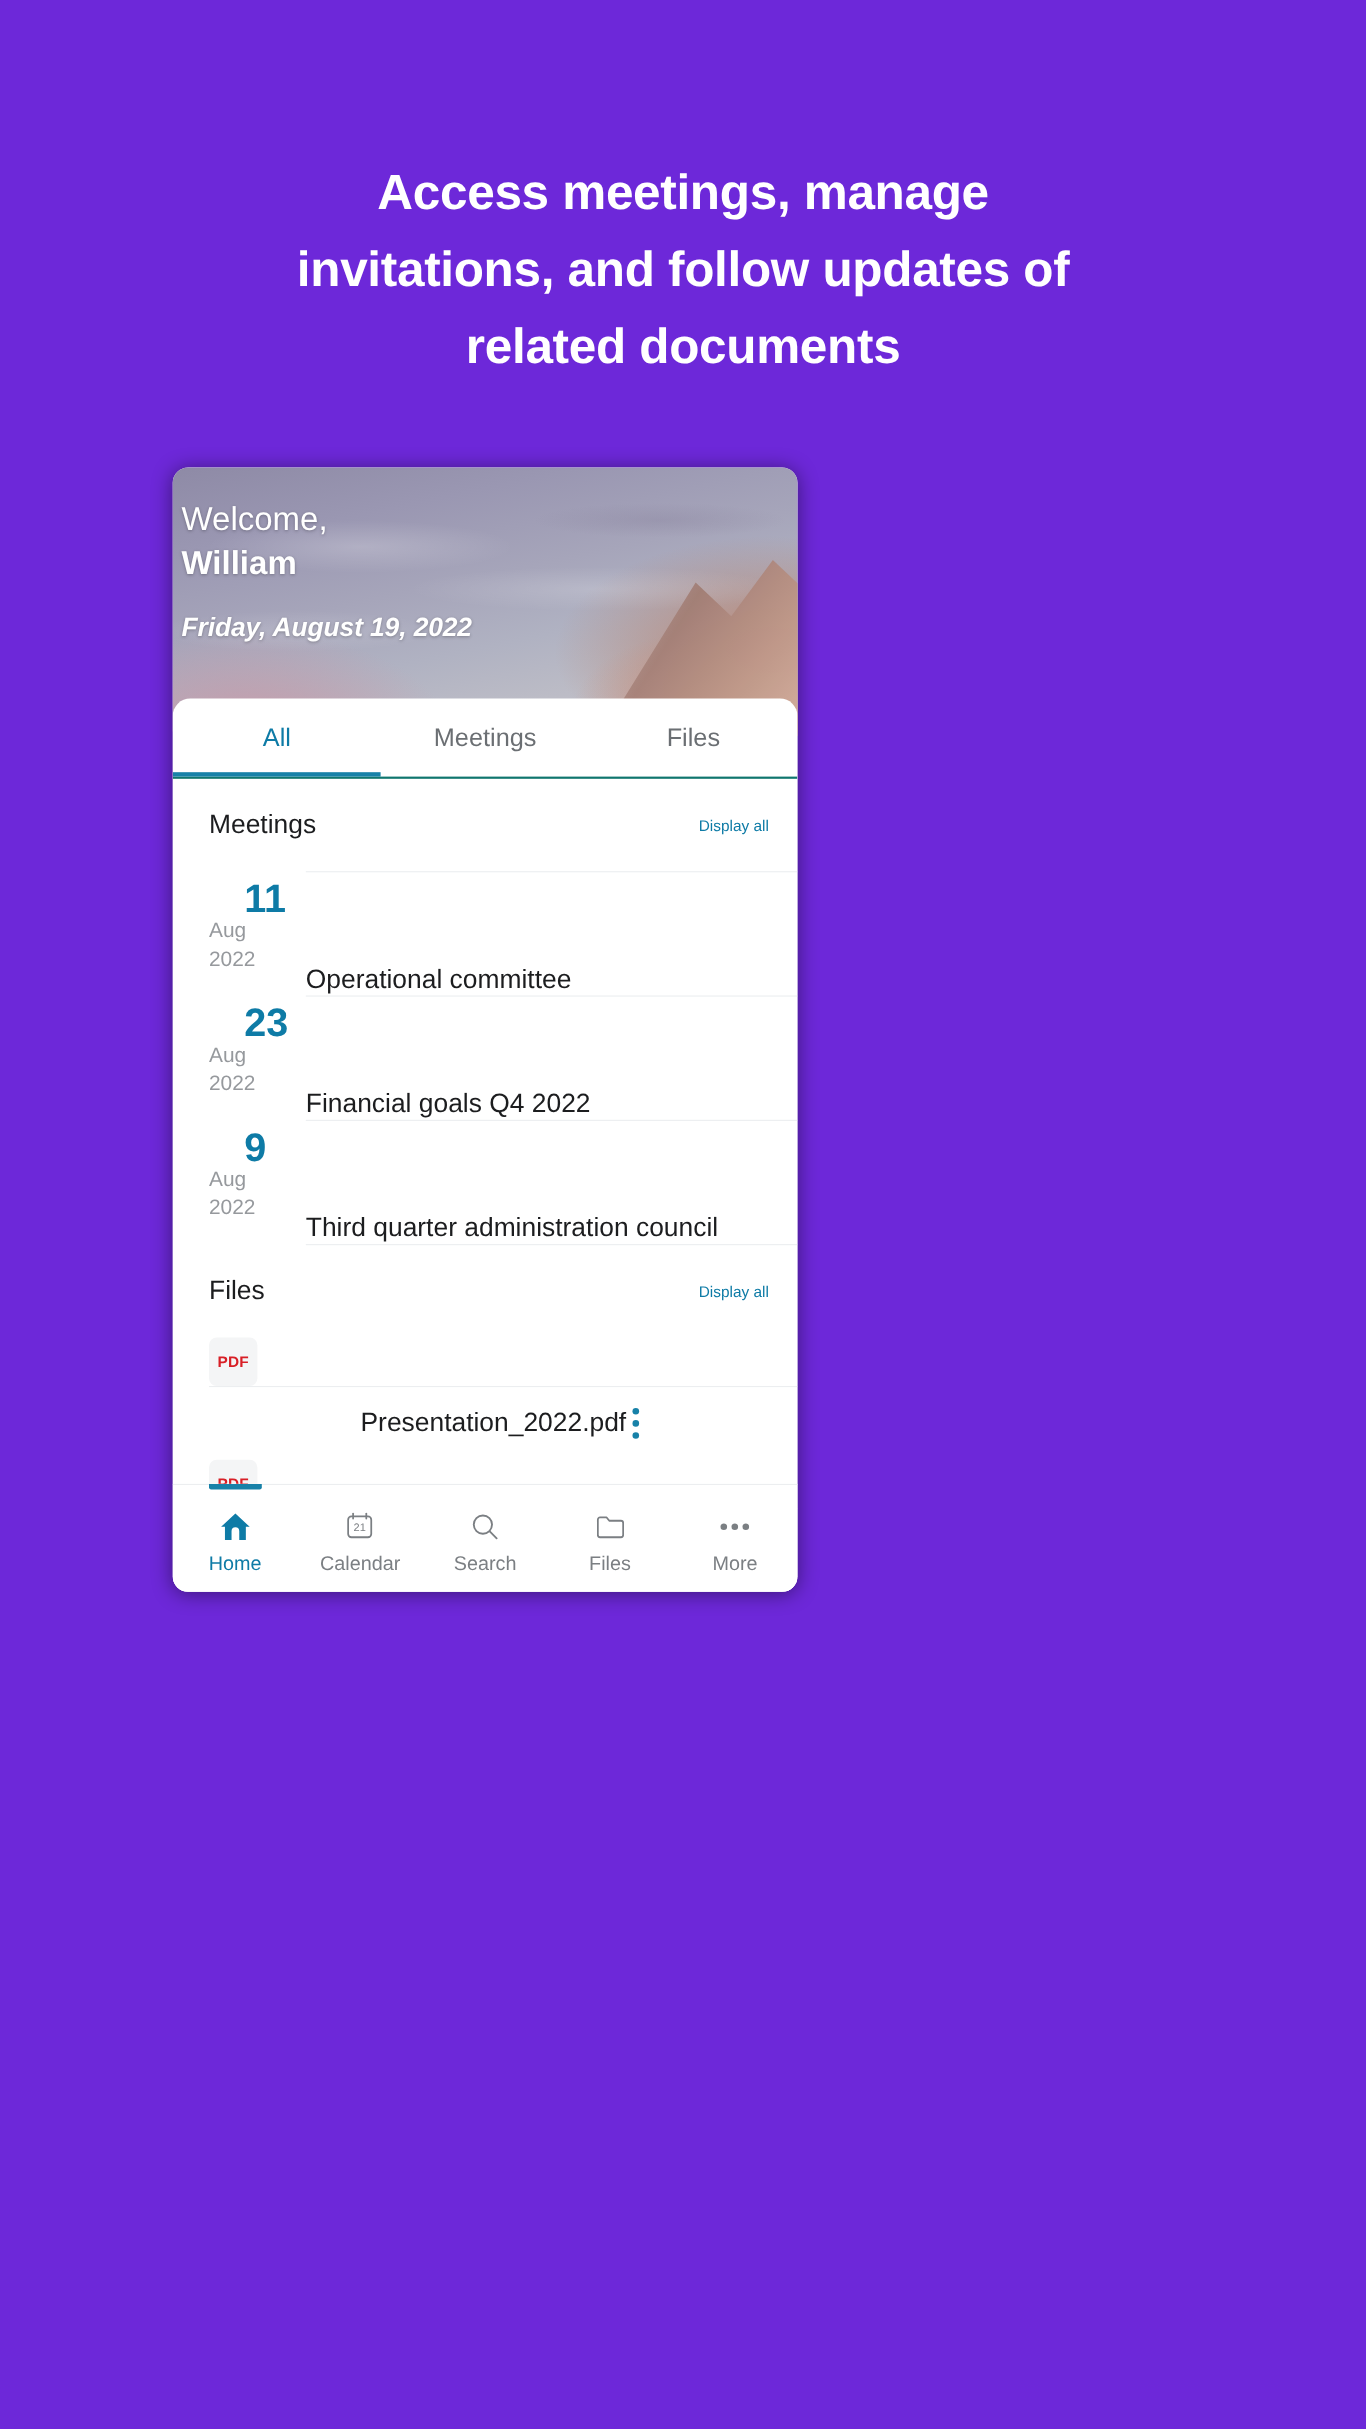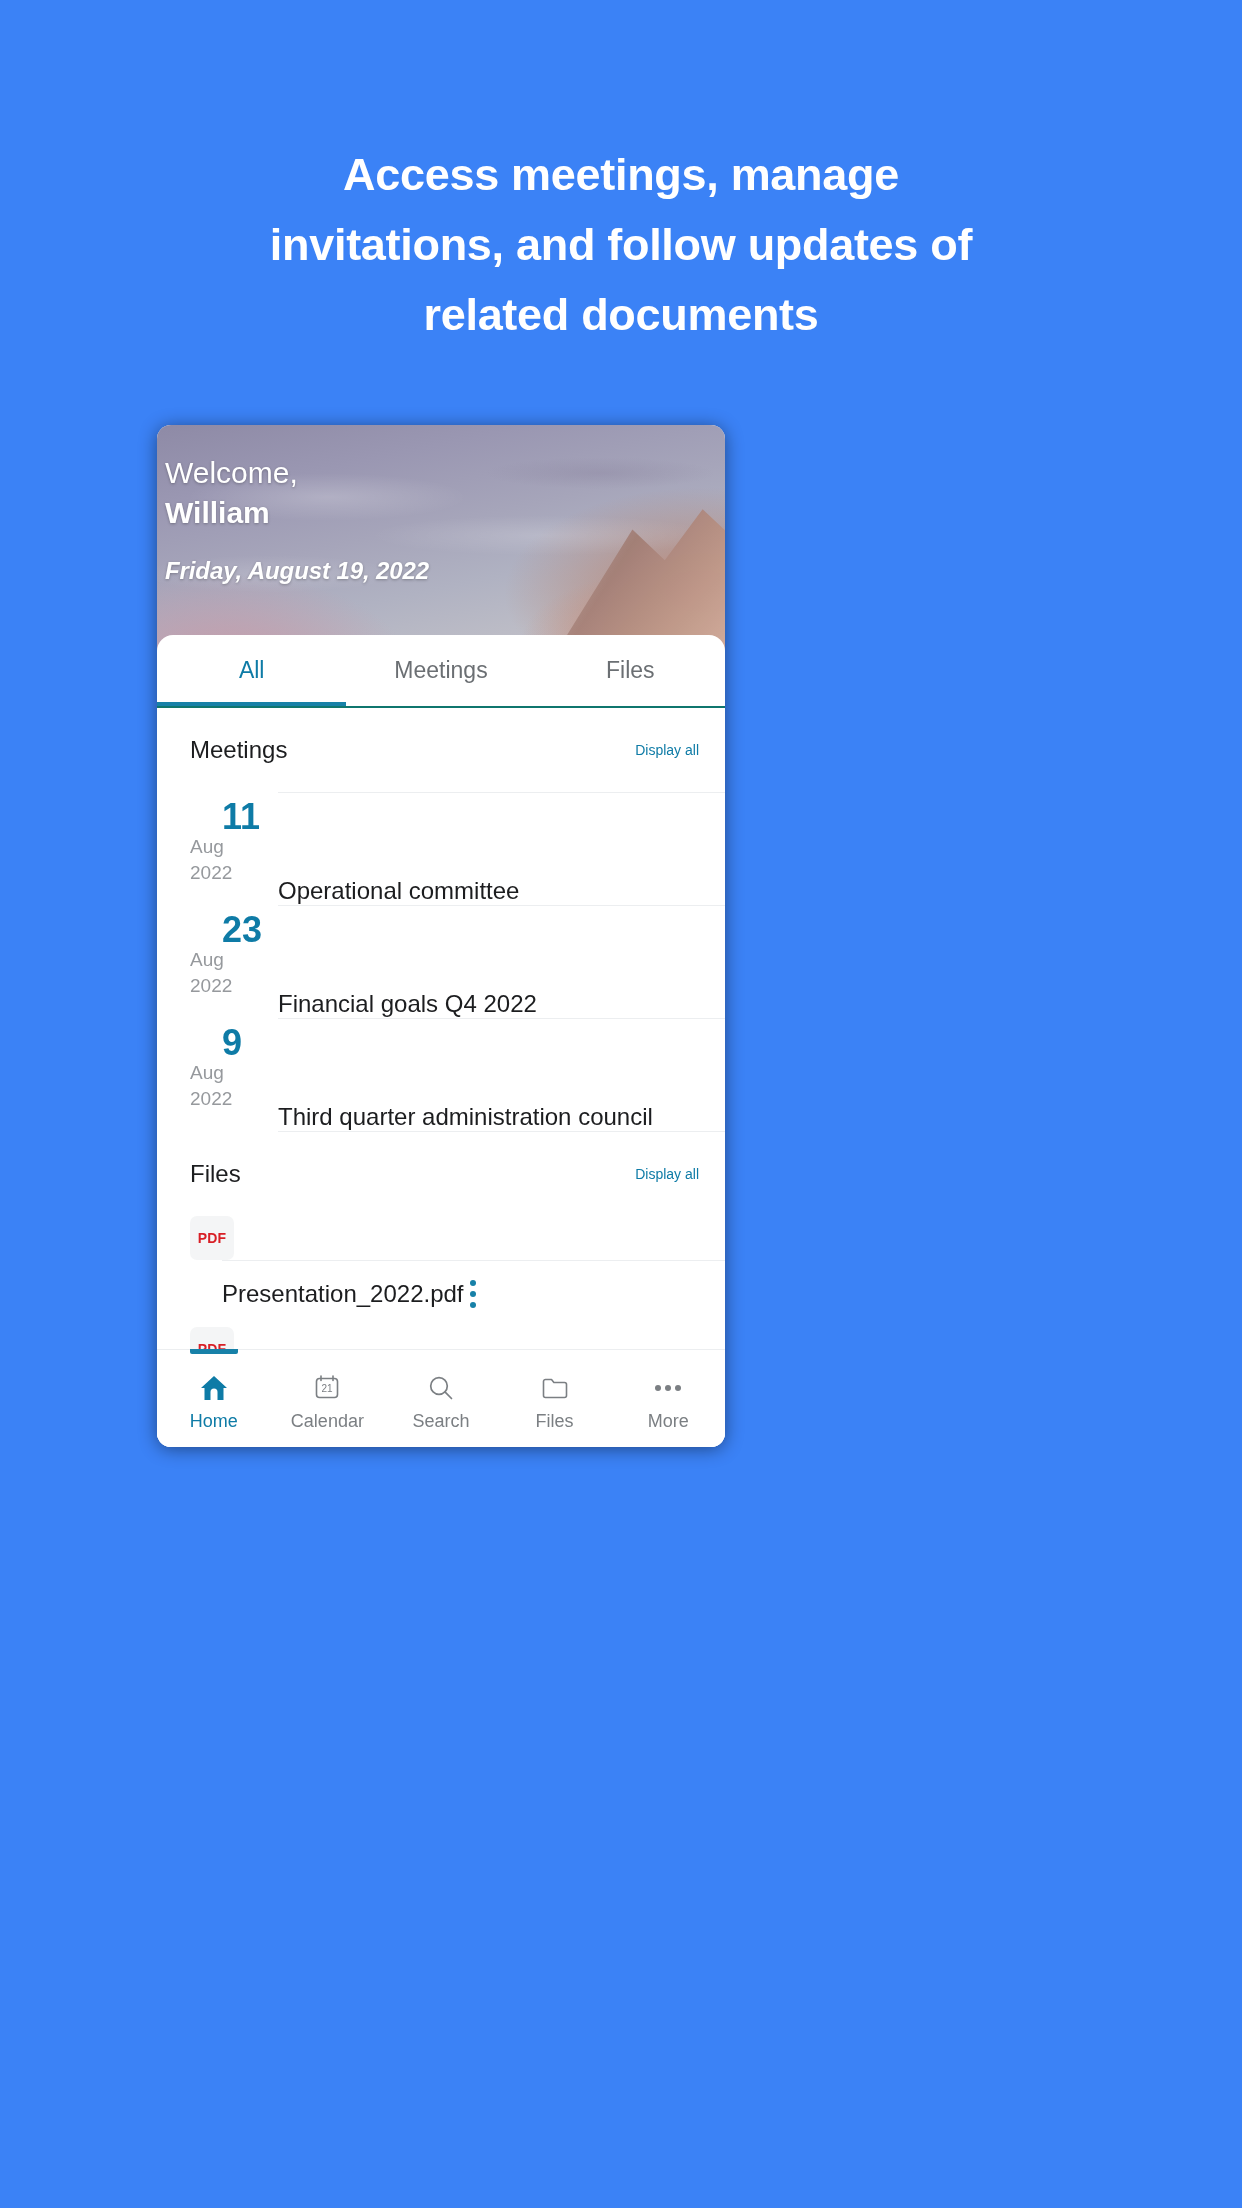--- a/index.html
+++ b/index.html
@@ -8,21 +8,21 @@
     height: 2208px;
     background: #212226;
     font-family: "Liberation Sans", sans-serif;
     overflow: hidden;
   }
 
   .page {
     position: relative;
     width: 1242px;
     height: 2208px;
-    background: #3b82f6;
+    background: #6d28d9;
   }
 
   
   .headline {
     position: absolute;
     left: 0;
     top: 140px;
     width: 1242px;
     text-align: center;
     color: #ffffff;
@@ -232,25 +232,24 @@
     display: flex;
     align-items: center;
     justify-content: center;
     font-size: 14px;
     font-weight: bold;
     color: #d81f26;
     letter-spacing: 0.2px;
   }
   .file-body {
     flex: 1;
-    margin-left: 32px;
     border-top: 1px solid #eceef0;
     display: flex;
     align-items: center;
-    justify-content: flex-start;
+    justify-content: center;
   }
   .file-name {
     font-size: 24px;
     color: #1c1d1f;
   }
   .kebab {
     display: flex;
     flex-direction: column;
     gap: 5px;
     padding: 8px 6px;

